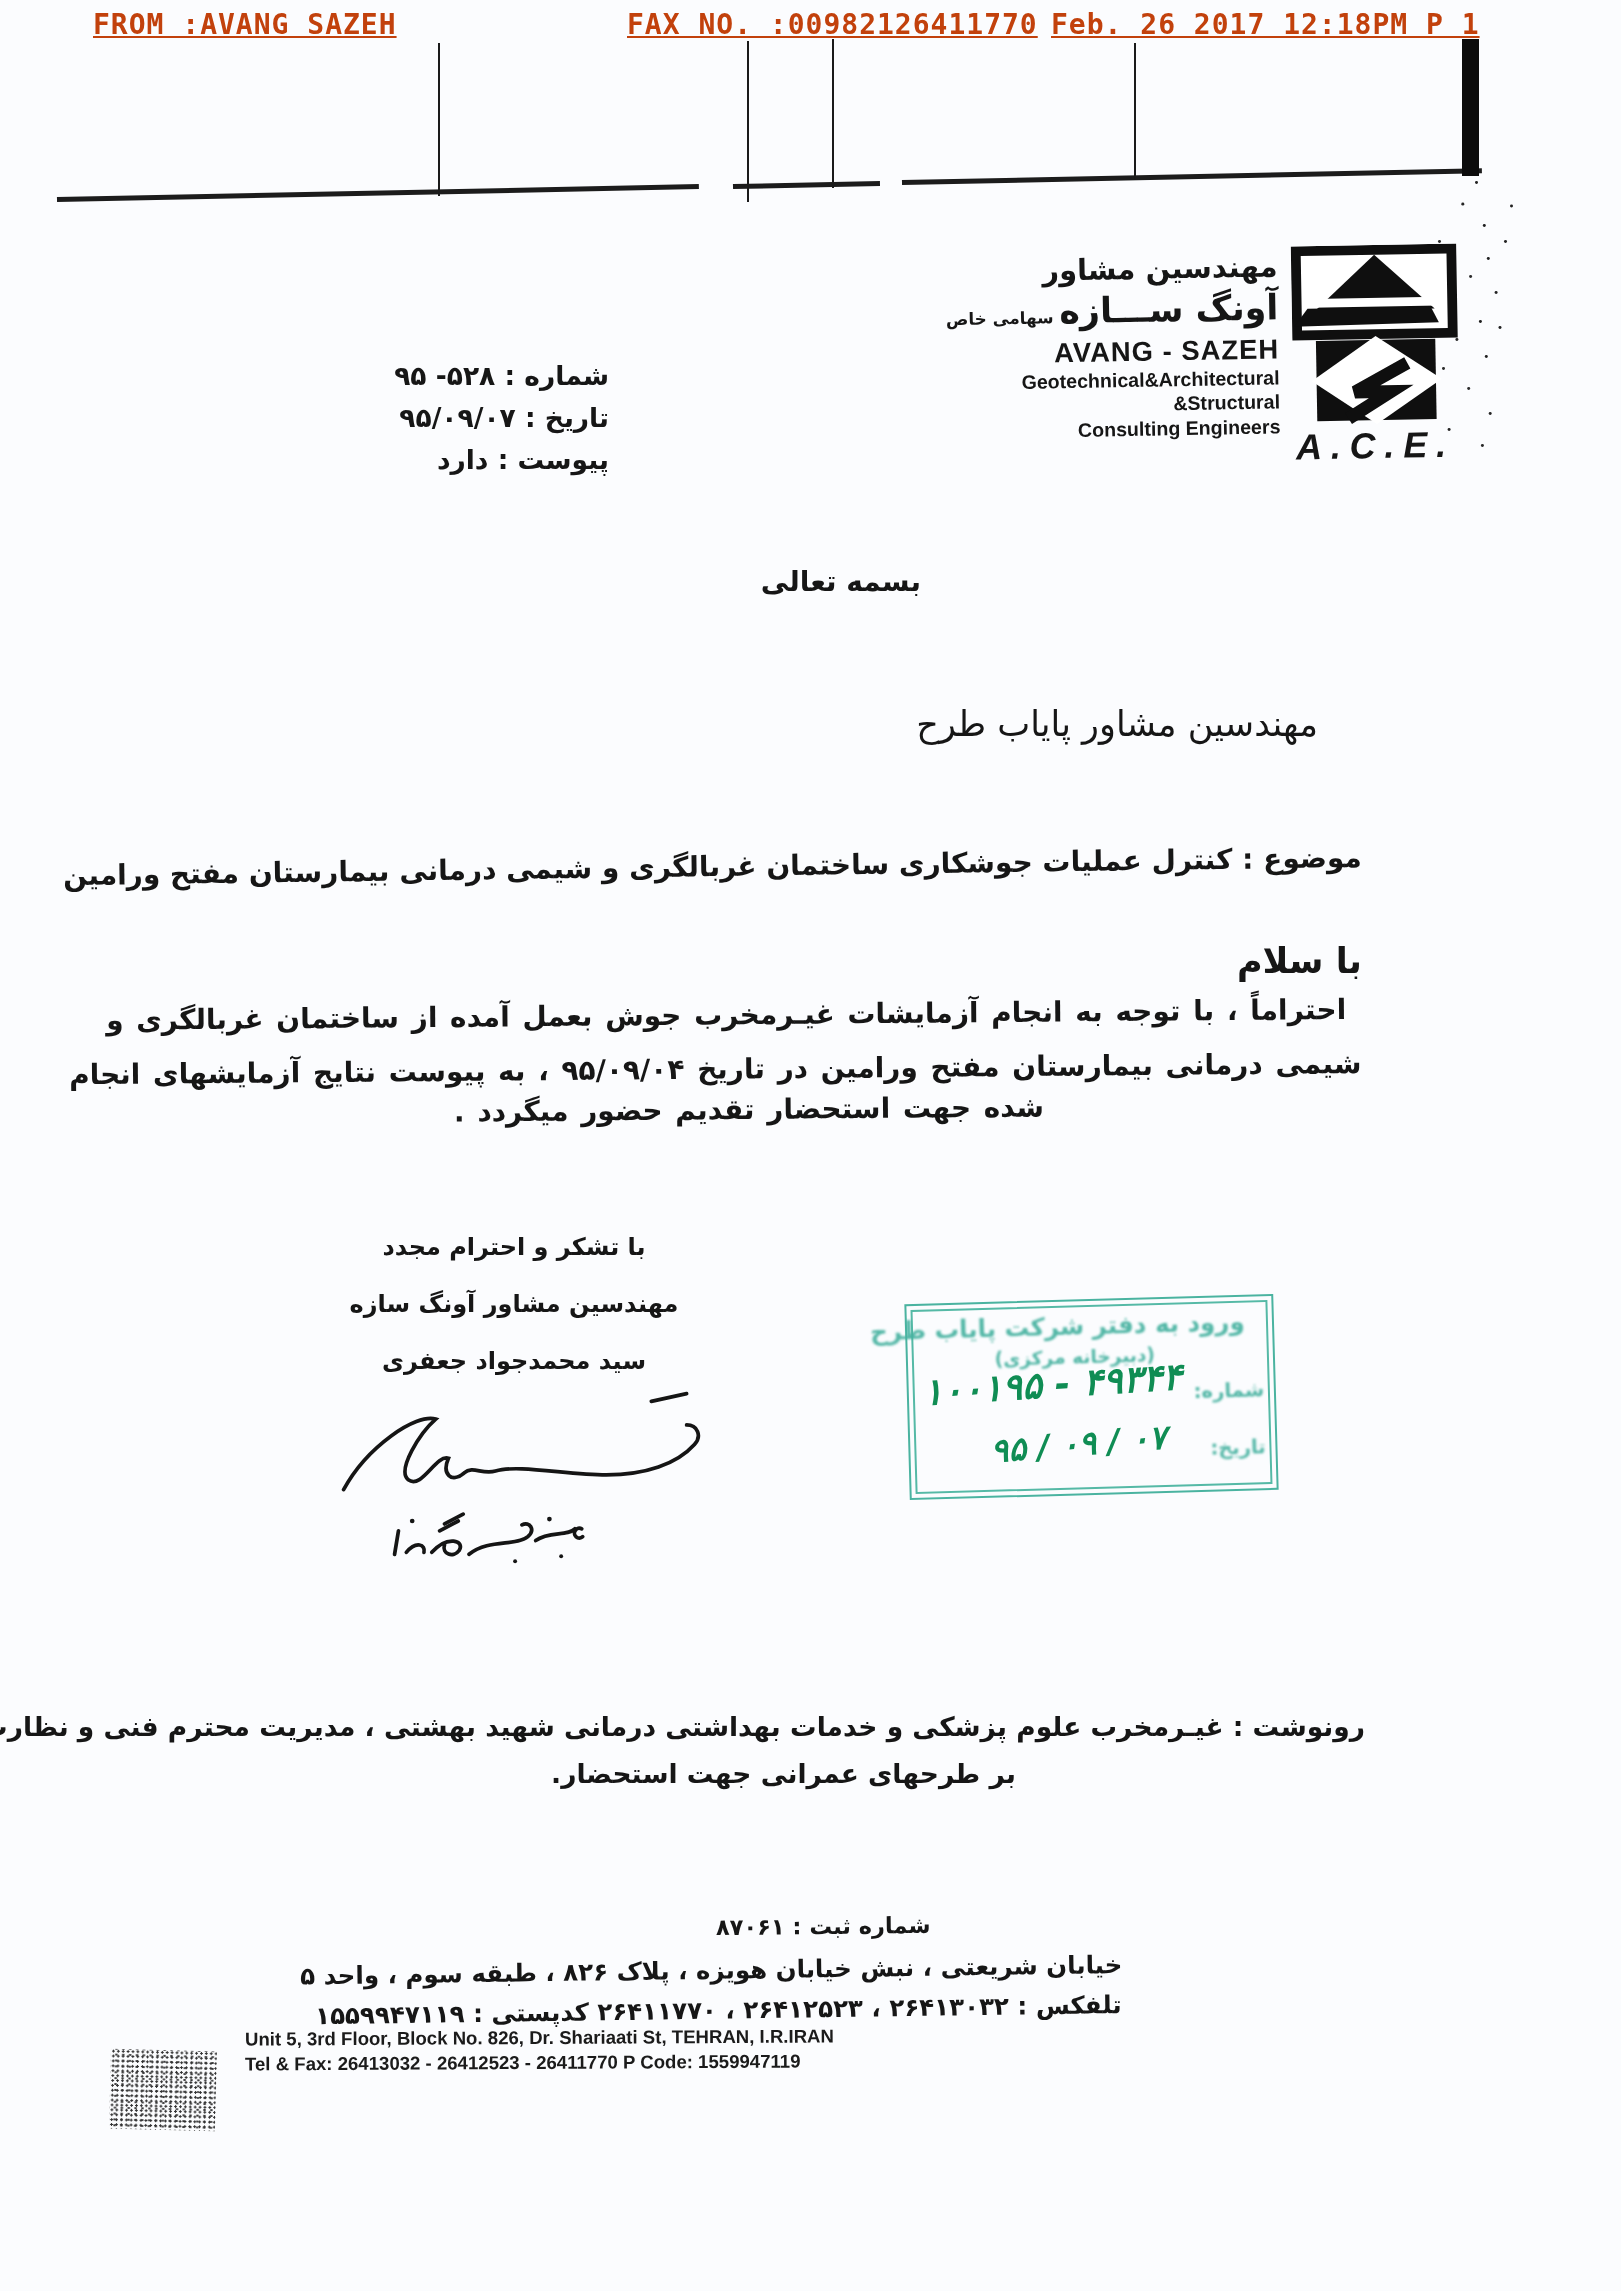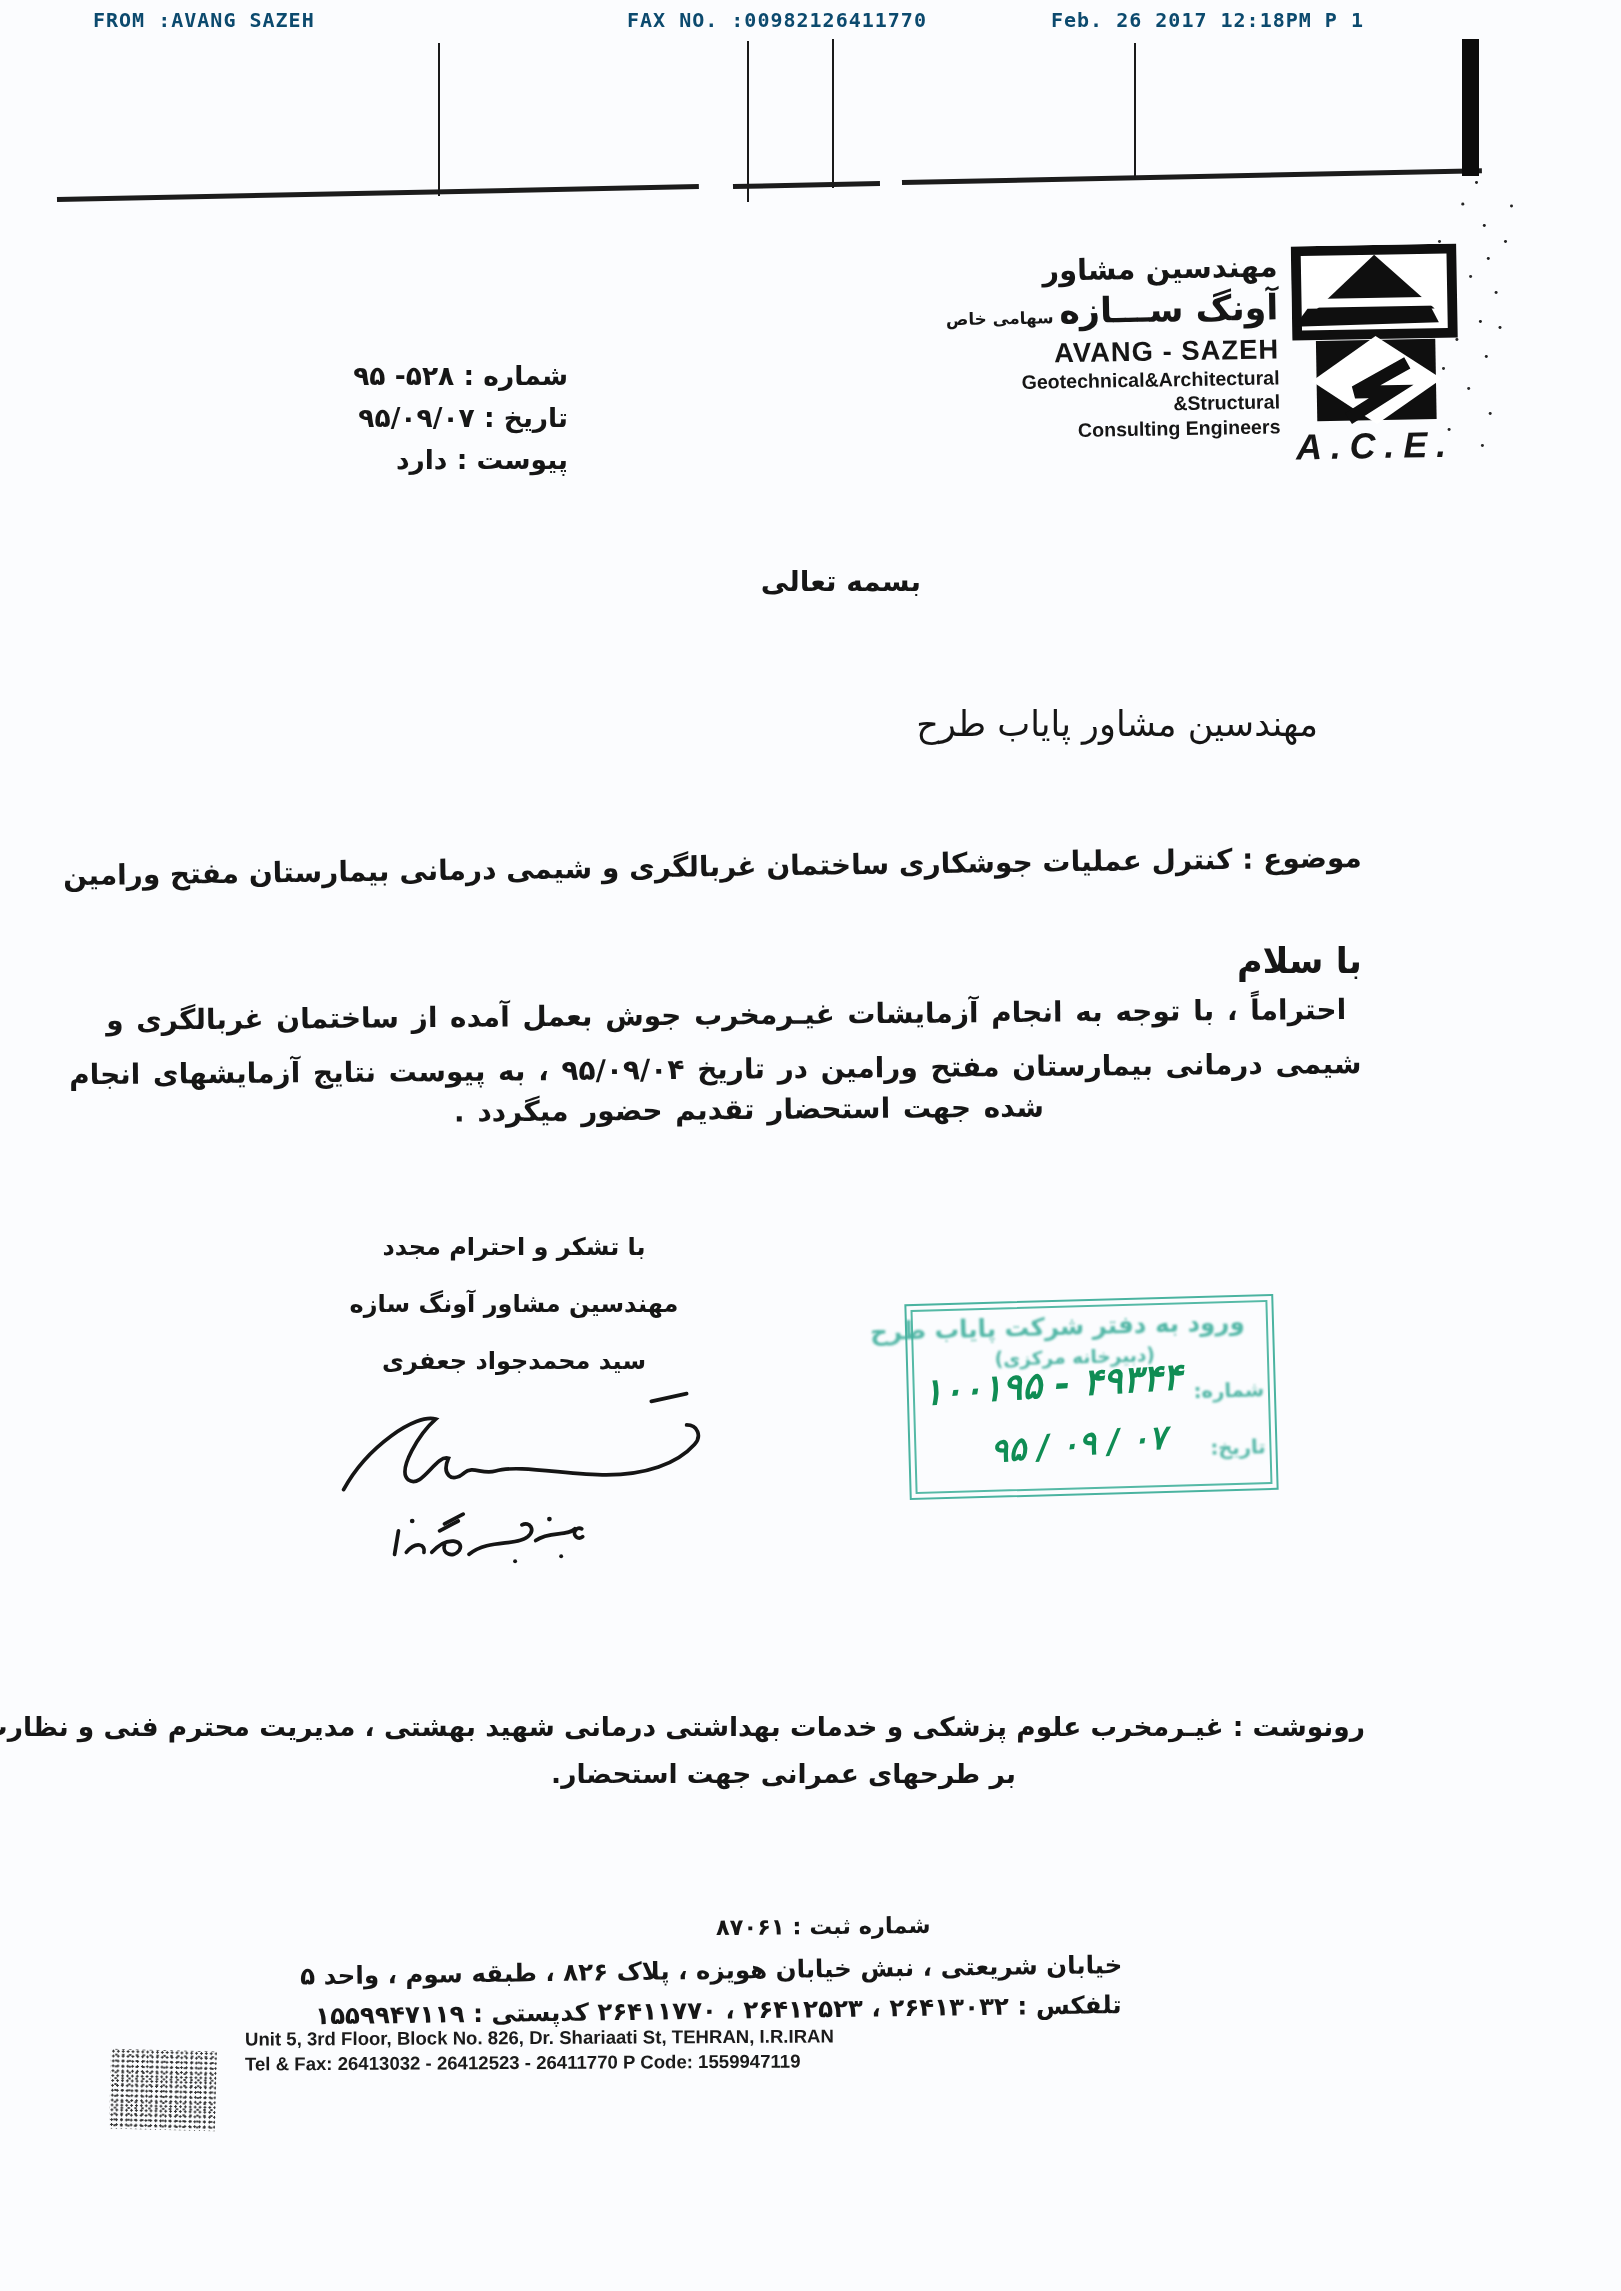--- a/index.html
+++ b/index.html
@@ -1,21 +1,21 @@
 <!DOCTYPE html>
 <html><head>
 <meta charset="utf-8">
 <style>
   html,body{margin:0;padding:0;background:#e8e8e8;}
   .page{position:relative;width:1621px;height:2292px;background:#fbfcfe;overflow:hidden;
         font-family:"DejaVu Sans",sans-serif;color:#161616;}
   .abs{position:absolute;}
   .rtl{direction:rtl;}
   .nowrap{white-space:nowrap;}
-  .faxfont{font-family:"DejaVu Sans Mono",monospace;font-weight:700;font-size:20px;letter-spacing:1px;color:#0c4a6e;}
+  .faxfont{font-family:"DejaVu Sans Mono",monospace;font-weight:700;font-size:28px;letter-spacing:1px;color:#c2410c;text-decoration:underline;}
   
   .scanline{position:absolute;height:4.9px;background:#1c1c1c;transform-origin:left center;transform:rotate(-1.15deg);}
   .vline{position:absolute;width:2px;background:#1a1a1a;}
   .blackbar{position:absolute;left:1462px;top:39px;width:16.7px;height:137px;background:#0c0c0c;}
   .speck{position:absolute;width:2.9px;height:2.9px;background:#222;border-radius:50%;
      box-shadow:-13.7px 21.6px #252525,7.8px 43px #1f1f1f,-37px 59px #2a2a2a,11.8px 76px #202020,
      -5.9px 94px #2b2b2b,19.6px 110px #232323,-25.5px 125px #262626,3.9px 139px #1e1e1e,
      -43px 104px #2c2c2c,29px 59px #242424,-19.6px 157px #272727,9.8px 174px #222,
      -33px 186px #2a2a2a,23.5px 145px #202020,-7.8px 206px #2b2b2b,13.7px 231px #252525,
      -27.4px 247px #232323,5.9px 263px #282828,35px 23.5px #212121,-51px 137px #2d2d2d;}
@@ -85,21 +85,21 @@
       <polygon points="85,10 146,66 24,66" fill="#0f0f0f"></polygon>
       <rect x="20" y="54" width="130" height="9" fill="#fff"></rect>
       <polygon points="16,64 142,64 150,80 2,82" fill="#0f0f0f"></polygon>
       <rect x="24" y="97" width="122" height="82" fill="#0f0f0f"></rect>
       <polygon points="85,93 152,138 85,183 19,138" fill="#fff"></polygon>
       <path d="M117,121 L63,150 L100,150 L56,177" fill="none" stroke="#0f0f0f" stroke-width="13"></path>
     </svg>
   </div>
   <div class="abs ace" style="left:1296px;top:425px;transform:rotate(-1deg);">A.C.E.</div>
 
-  <div class="abs meta rtl" style="right:1053px;top:355px;width:314px;">
+  <div class="abs meta rtl" style="right:1012px;top:355px;width:314px;">
     <div class="nowrap">شماره : ۵۲۸- ۹۵</div>
     <div class="nowrap">تاریخ : ۹۵/۰۹/۰۷</div>
     <div class="nowrap">پیوست : دارد</div>
   </div>
 
   <div class="abs bism rtl nowrap" style="right:700px;top:565px;">بسمه تعالی</div>
 
   <div class="abs recipient rtl" style="right:303px;top:698px;">
     <div class="nowrap">مهندسین مشاور پایاب طرح</div>
   </div>

